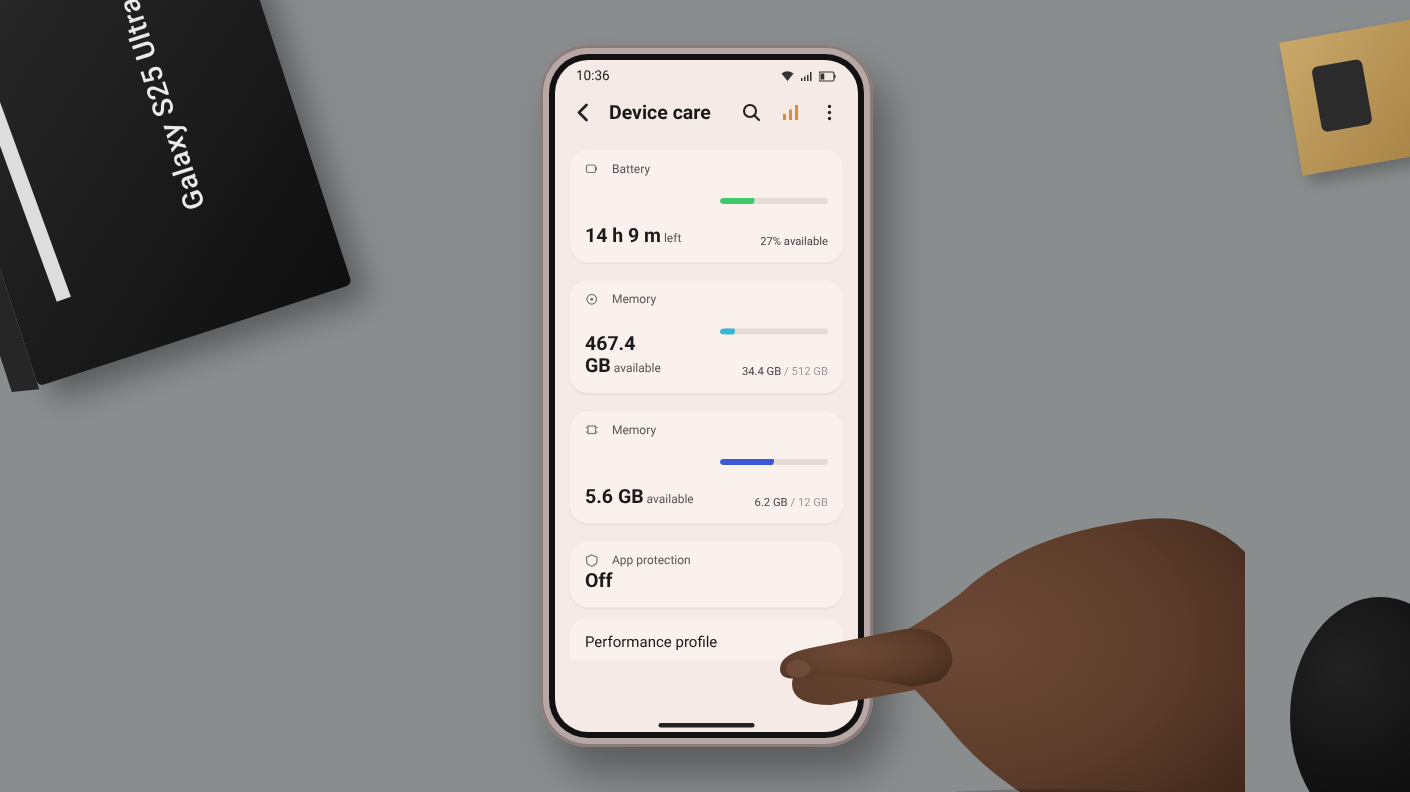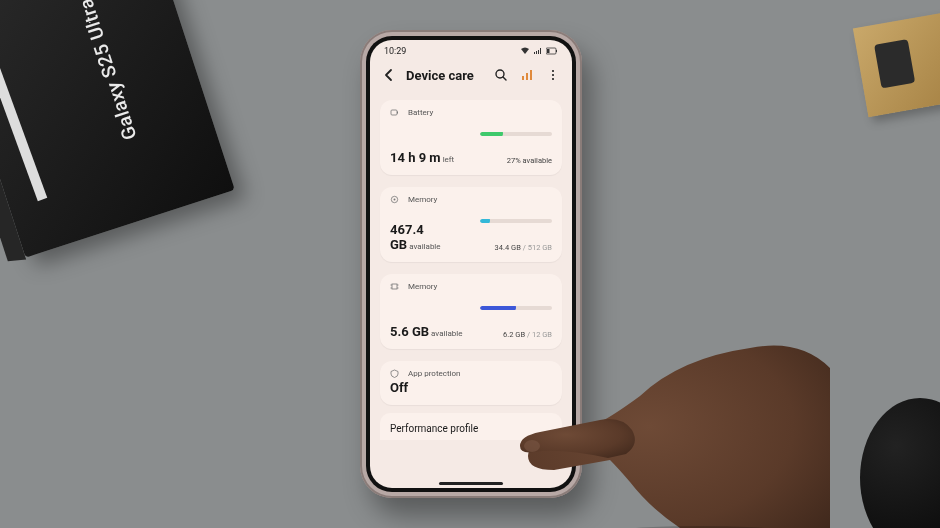--- a/index.html
+++ b/index.html
@@ -326,21 +326,21 @@
 
 <div class="decor-wood"></div>
 <div class="decor-dark"></div>
 
 <div class="phone">
   <div class="bezel">
     <div class="camera-punch"></div>
     <div class="screen">
 
       <div class="status-bar">
-        <span>10:29</span>
+        <span>10:36</span>
         <div class="status-right">
           <svg width="10" height="8" viewBox="0 0 10 8">
               <path d="M5 7 L1 2 Q5 -1 9 2 Z" fill="#333"></path>
             </svg>
           <svg width="10" height="8" viewBox="0 0 10 8">
               <path d="M1 7h1V5H1zM3 7h1V4H3zM5 7h1V3H5zM7 7h1V1H7z" fill="#333"></path>
             </svg>
           <svg width="12" height="8" viewBox="0 0 12 8">
               <rect x="0" y="1" width="10" height="6" rx="1" fill="none" stroke="#333" stroke-width="0.8"></rect>
               <rect x="10" y="3" width="1" height="2" fill="#333"></rect>

